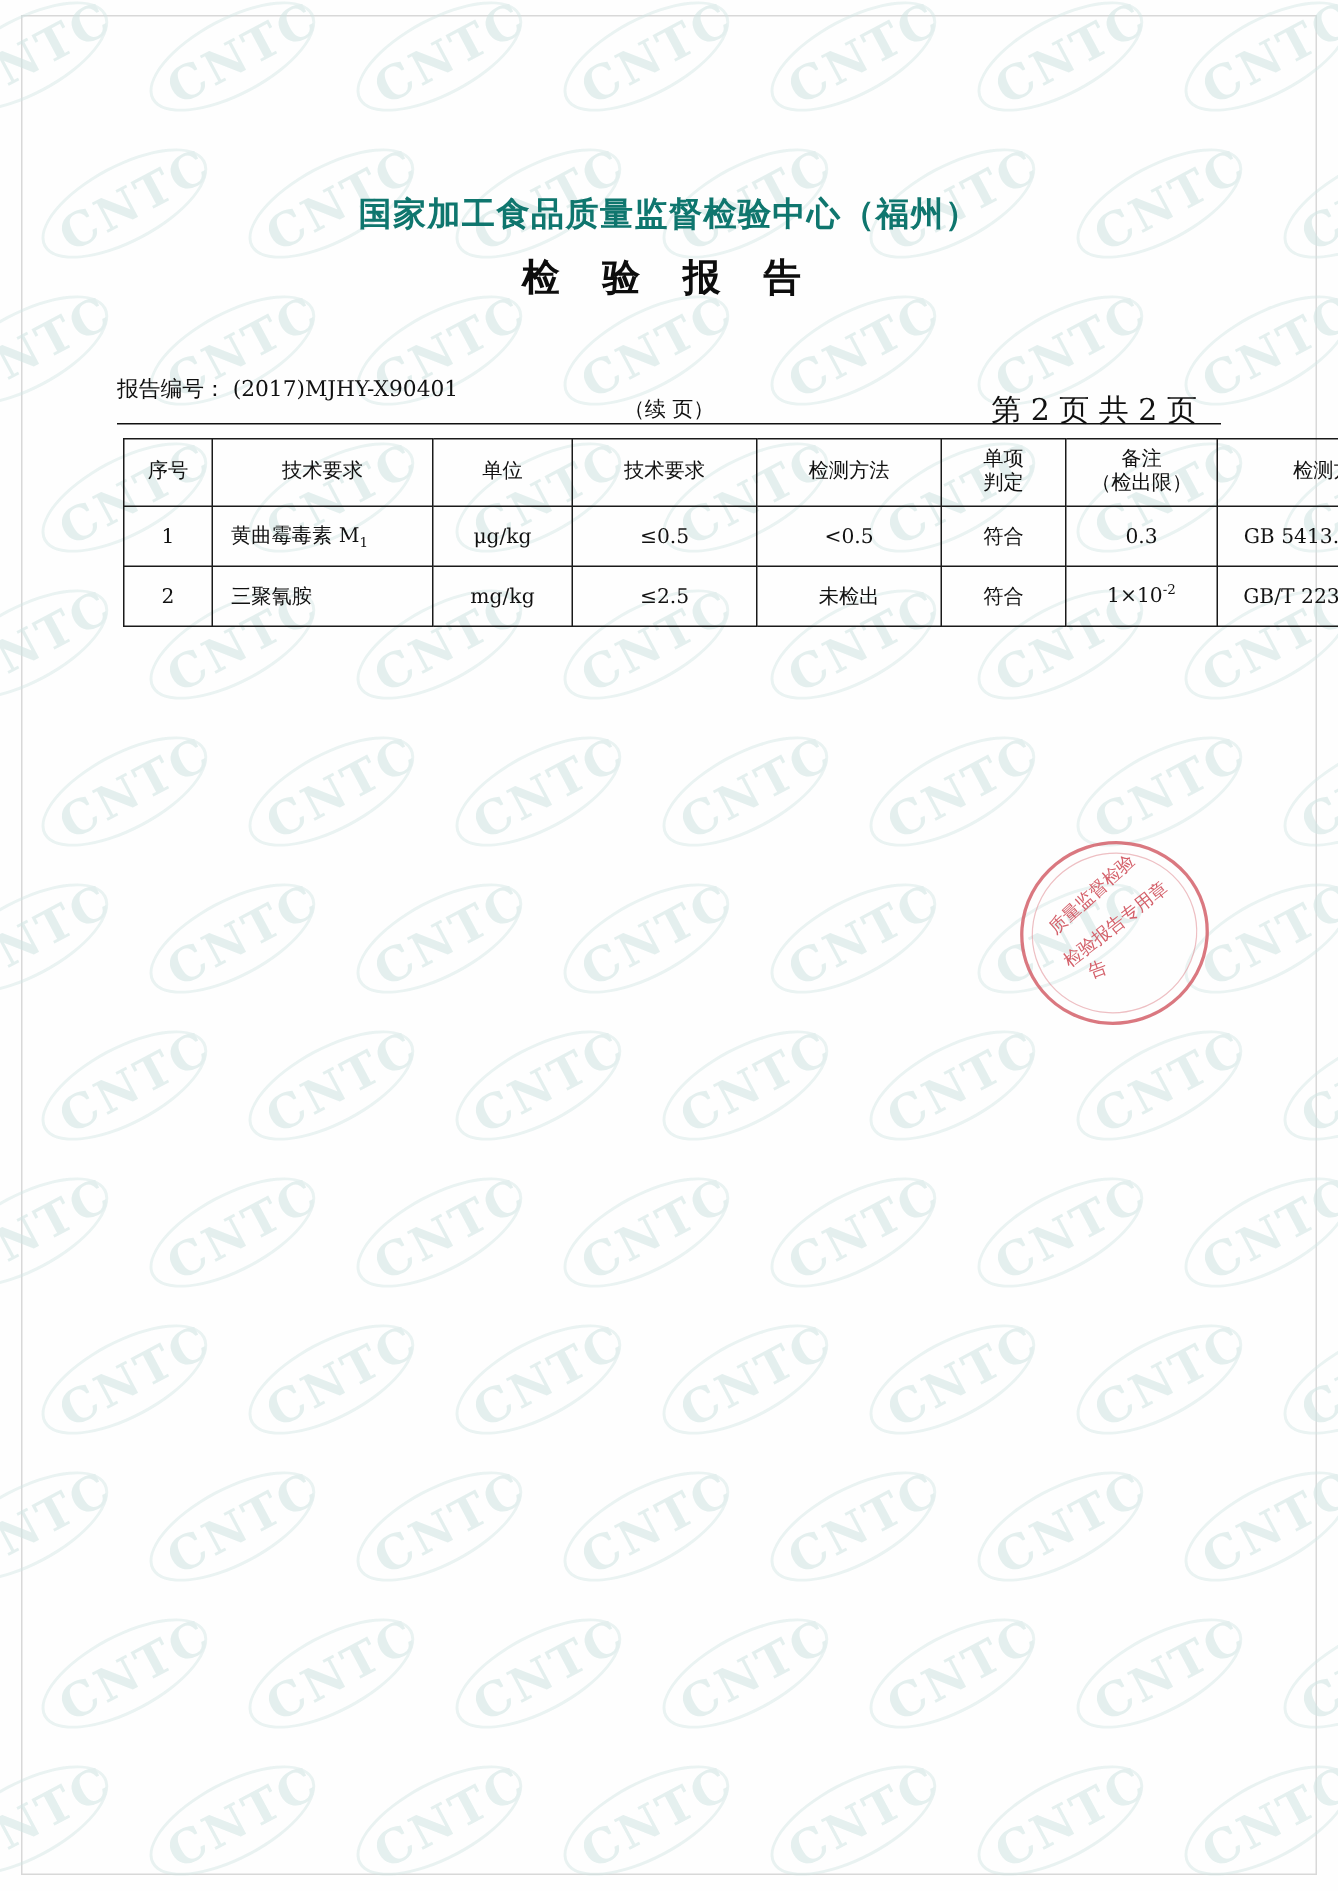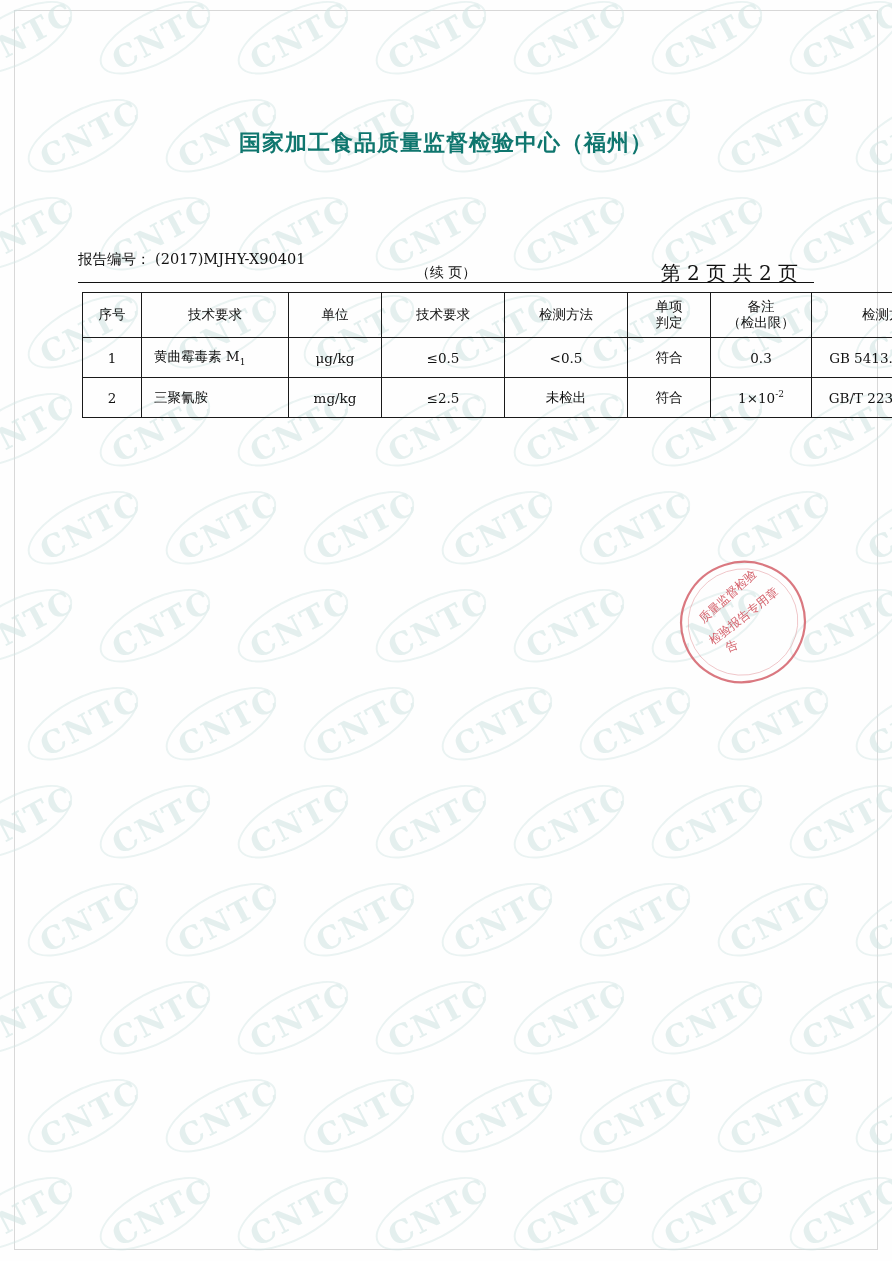--- a/index.html
+++ b/index.html
@@ -307,20 +307,21 @@
       <div class="wm" style="left: 108px; top: 1194px;">CNTC</div>
       <div class="wm" style="left: 246px; top: 1194px;">CNTC</div>
       <div class="wm" style="left: 384px; top: 1194px;">CNTC</div>
       <div class="wm" style="left: 522px; top: 1194px;">CNTC</div>
       <div class="wm" style="left: 660px; top: 1194px;">CNTC</div>
       <div class="wm" style="left: 798px; top: 1194px;">CNTC</div>
     </div>
 
   <div class="header">
     <div class="org-cn">国家加工食品质量监督检验中心（福州）</div>
+    <div class="doc-title-cn">检 验 报 告</div>
   </div>
 
   <div class="meta-row">
     <div class="meta-left">
       <span>报告编号：</span>
       <span>(2017)MJHY-X90401</span>
     </div>
     <div class="meta-center">（续 页）</div>
     <div class="meta-right">第 2 页  共 2 页</div>
   </div>

